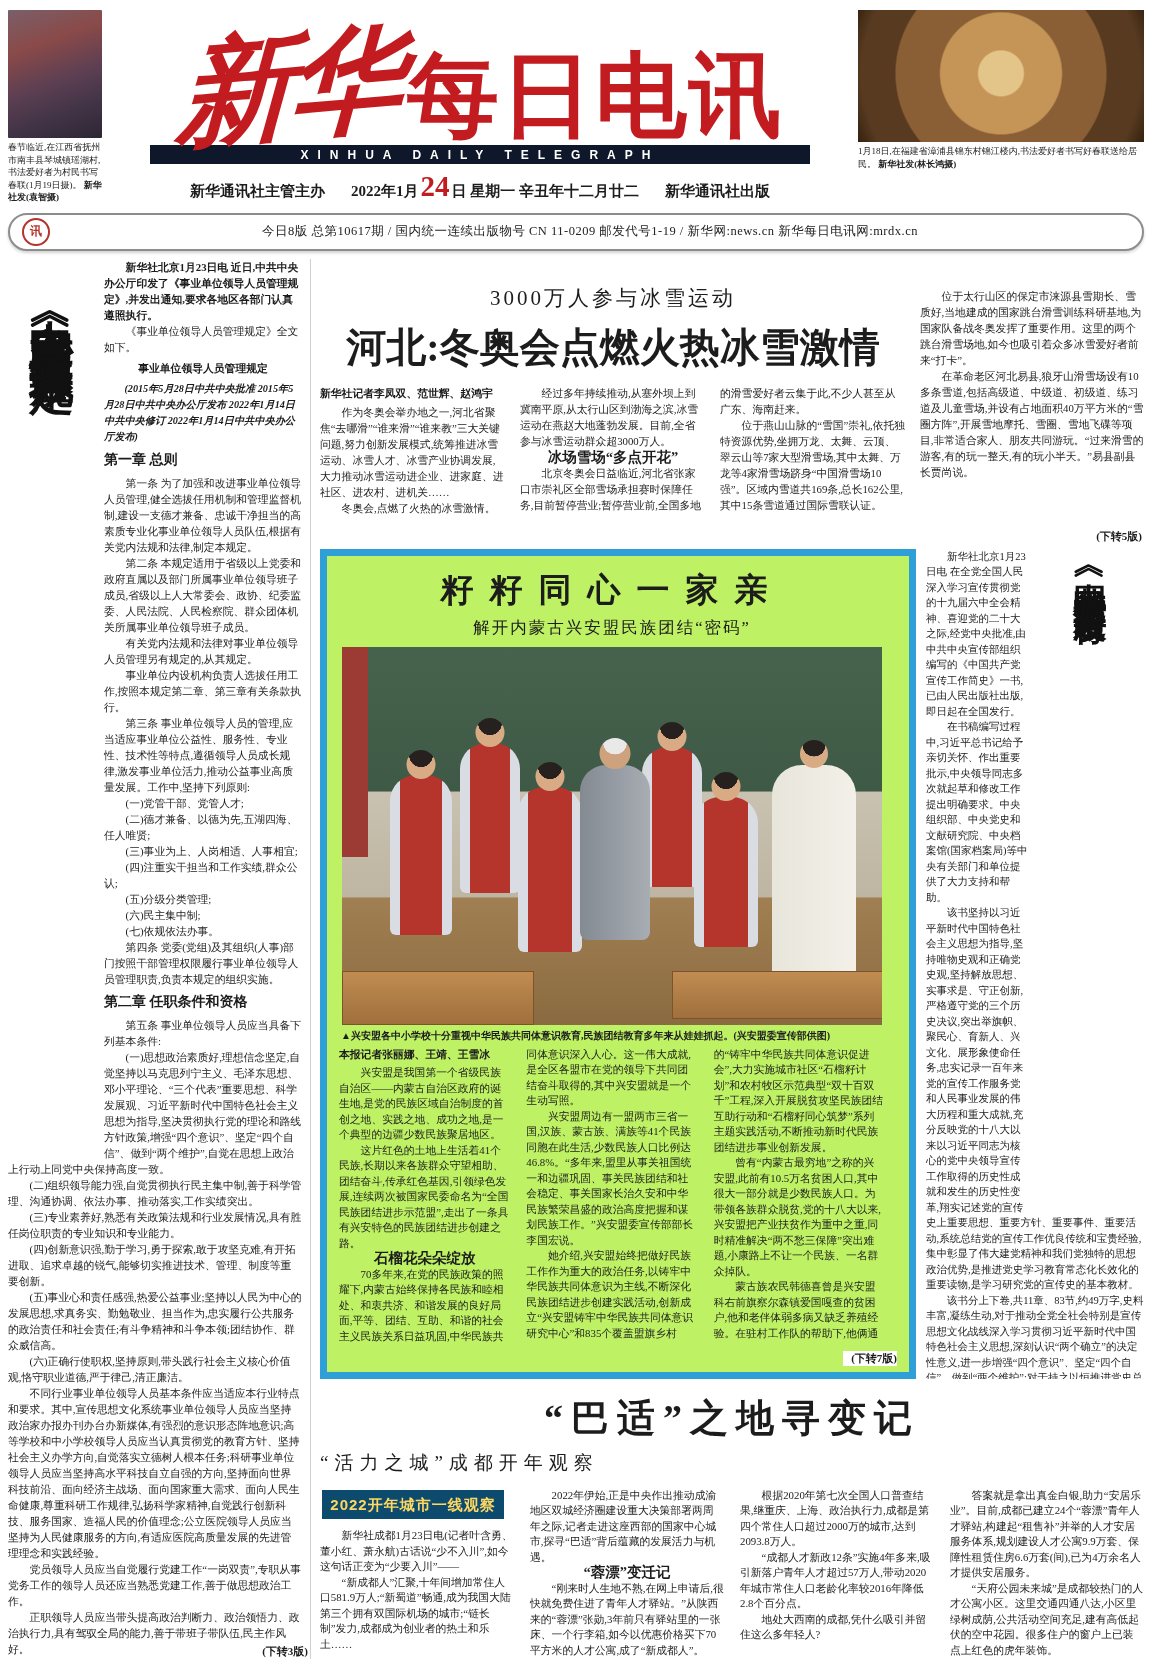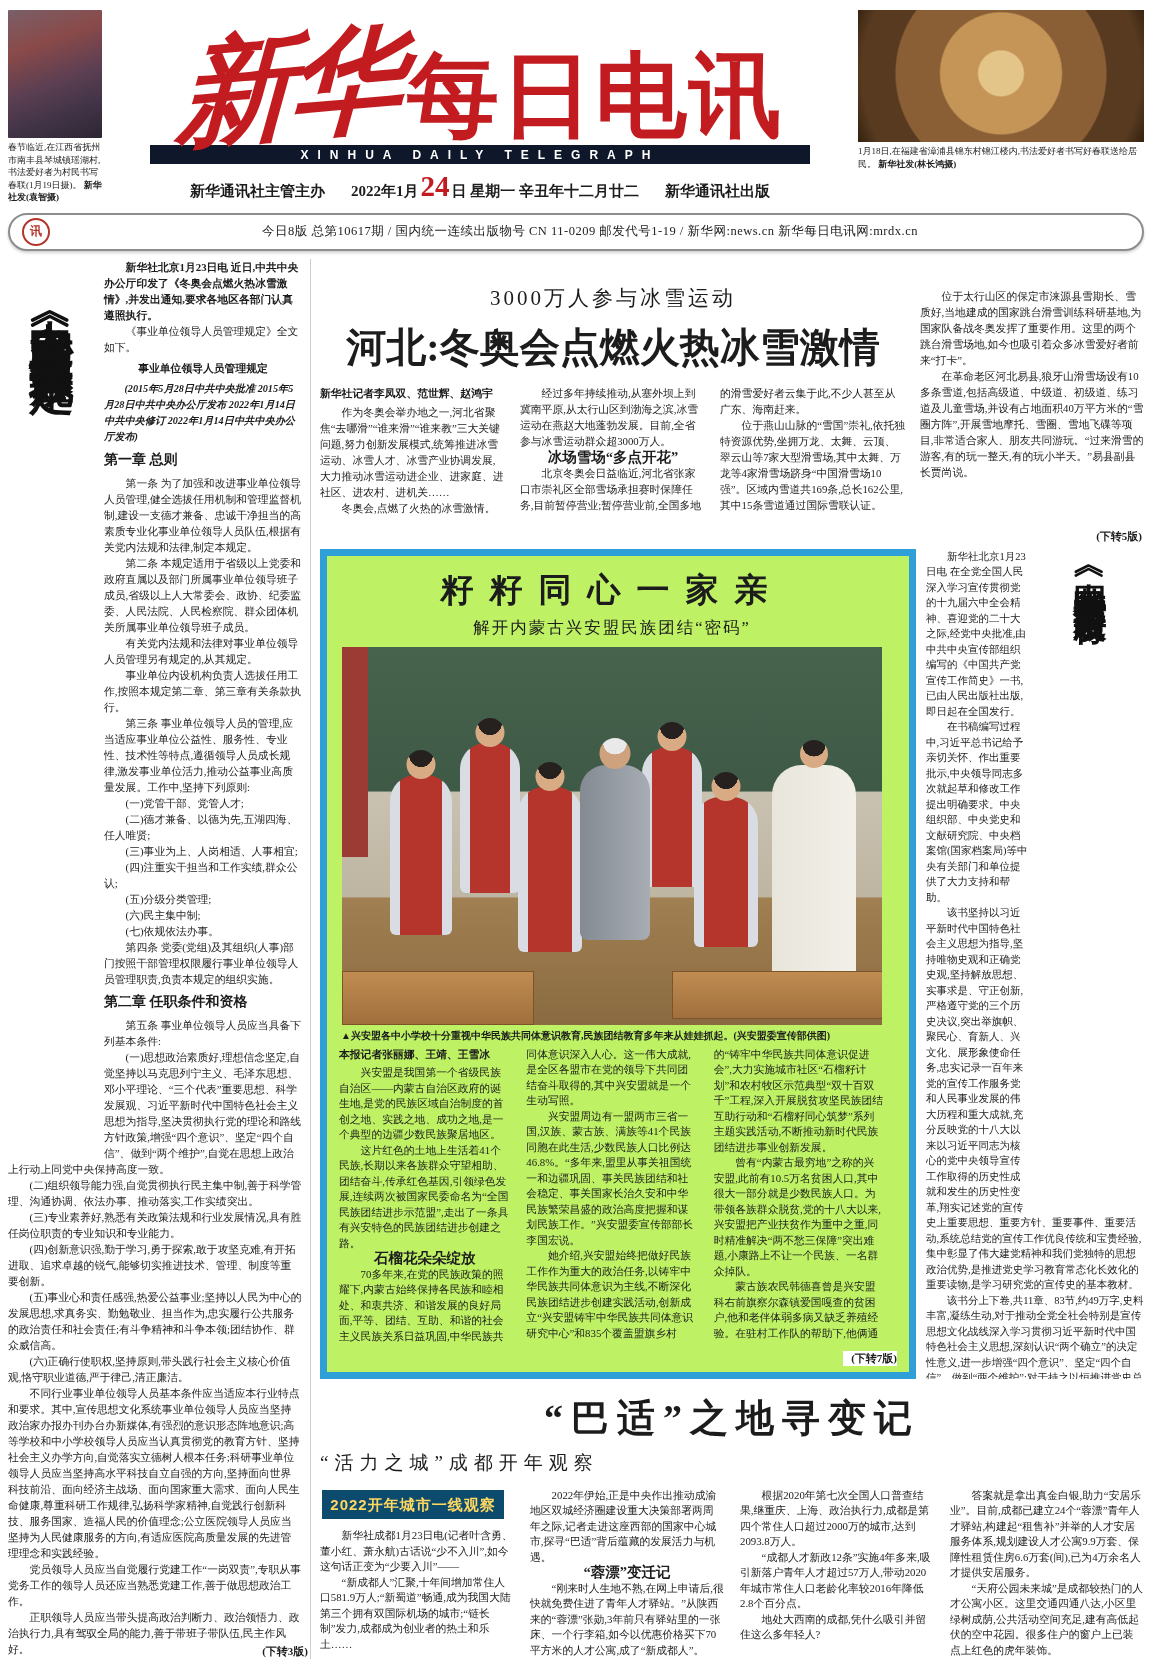--- a/index.html
+++ b/index.html
@@ -137,21 +137,21 @@
 
   <div class="info-bar">
     <span class="logo">讯</span>
     <span class="info-text">今日8版  总第10617期  /  国内统一连续出版物号 CN 11-0209  邮发代号1-19  /  新华网:news.cn  新华每日电讯网:mrdx.cn</span>
   </div>
 
   <div class="main">
 
     <div class="col-left">
       <div class="vhead-left">中办印发《事业单位领导人员管理规定》</div>
-      <p class="lead-bold">新华社北京1月23日电 近日,中共中央办公厅印发了《冬奥会点燃火热冰雪激情》,并发出通知,要求各地区各部门认真遵照执行。</p>
+      <p class="lead-bold">新华社北京1月23日电 近日,中共中央办公厅印发了《事业单位领导人员管理规定》,并发出通知,要求各地区各部门认真遵照执行。</p>
       <p>《事业单位领导人员管理规定》全文如下。</p>
       <p class="doc-title">事业单位领导人员管理规定</p>
       <p class="doc-note">(2015年5月28日中共中央批准 2015年5月28日中共中央办公厅发布 2022年1月14日中共中央修订 2022年1月14日中共中央办公厅发布)</p>
       <p class="chapter">第一章  总则</p>
       <div>
           <p>第一条 为了加强和改进事业单位领导人员管理,健全选拔任用机制和管理监督机制,建设一支德才兼备、忠诚干净担当的高素质专业化事业单位领导人员队伍,根据有关党内法规和法律,制定本规定。</p>
           <p>第二条 本规定适用于省级以上党委和政府直属以及部门所属事业单位领导班子成员,省级以上人大常委会、政协、纪委监委、人民法院、人民检察院、群众团体机关所属事业单位领导班子成员。</p>
           <p>有关党内法规和法律对事业单位领导人员管理另有规定的,从其规定。</p>
           <p>事业单位内设机构负责人选拔任用工作,按照本规定第二章、第三章有关条款执行。</p>
           <p>第三条 事业单位领导人员的管理,应当适应事业单位公益性、服务性、专业性、技术性等特点,遵循领导人员成长规律,激发事业单位活力,推动公益事业高质量发展。工作中,坚持下列原则:</p>

